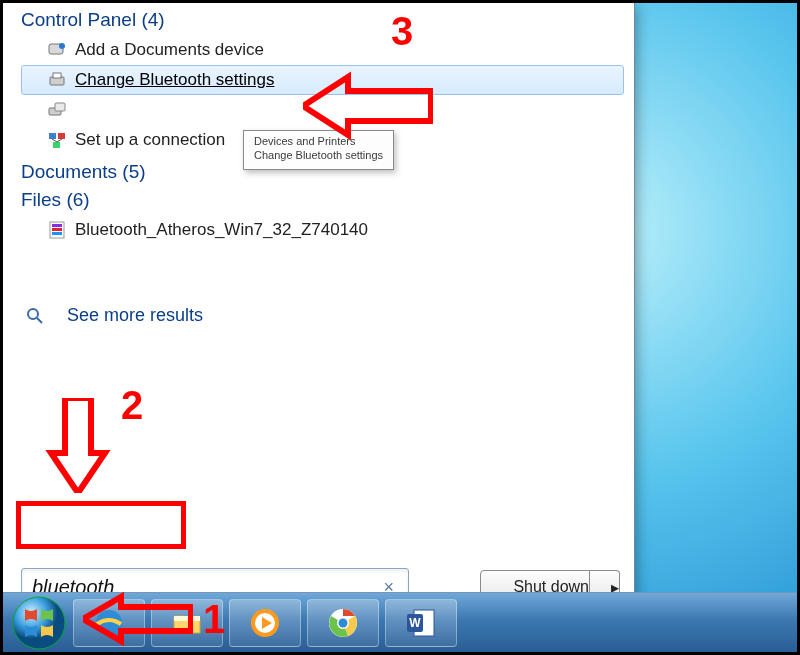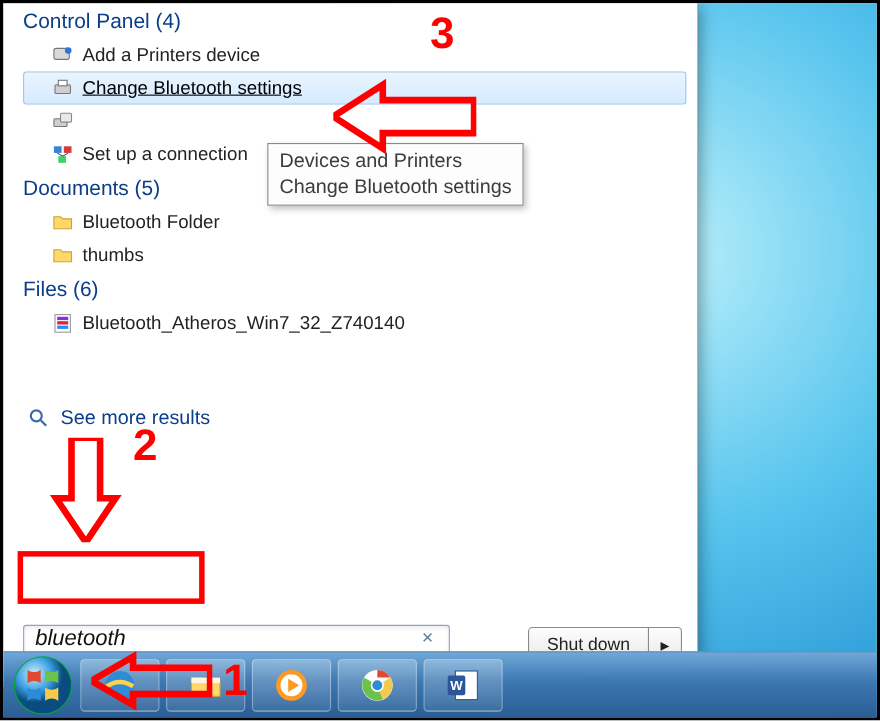--- a/index.html
+++ b/index.html
@@ -22,44 +22,44 @@
   }
   .result-item.selected {
     background: linear-gradient(#eaf4ff, #d6ebff);
     border: 1px solid #9ac2ea; padding-left: 25px;
   }
   .result-item.selected .label { text-decoration: underline; color: #000; }
   .icon { width: 20px; height: 20px; flex-shrink: 0; display: flex; align-items: center; justify-content: center; }
   .icon svg { width: 20px; height: 20px; }
   .tooltip {
     position: absolute; left: 240px; top: 127px; background: #fdfdfd;
-    border: 1px solid #8a8a8a; padding: 4px 10px 6px 10px; font-size: 18px;
+    border: 1px solid #8a8a8a; padding: 4px 10px 6px 10px; font-size: 11px;
     color: #3b3b3b; box-shadow: 2px 3px 6px rgba(0,0,0,.25); line-height: 1.25;
   }
-  .see-more { display: flex; align-items: center; gap: 10px; margin-top: 60px; color: #0b3e88; font-size: 18px; padding-left: 4px;}
+  .see-more { display: flex; align-items: center; gap: 22px; margin-top: 60px; color: #0b3e88; font-size: 18px; padding-left: 4px;}
   .bottom-row {
     position: absolute; left: 18px; right: 14px; bottom: 18px;
     display: flex; align-items: center; justify-content: space-between;
   }
   .search-box {
     width: 388px; height: 38px; border: 1px solid #8aa6c1; border-radius: 3px;
-    background: #fff; display: flex; align-items: flex-start; padding: 0 10px;
+    background: #fff; display: flex; align-items: center; padding: 0 10px;
     box-shadow: inset 0 2px 4px rgba(0,0,0,.08);
     gap: 10px;
   }
   .search-box input {
     flex: 1; border: none; outline: none; font-size: 20px; font-style: italic;
     color: #111; background: transparent;
   }
   .clear-x { color: #5a7aa0; font-size: 18px; cursor: pointer; padding: 0 4px;}
   .shutdown-wrap { display: flex; }
   .shutdown-btn, .shutdown-arrow {
     height: 34px; background: linear-gradient(#fdfdfd,#e7e7e7);
     border: 1px solid #8a8a8a; font-size: 16px; color: #222;
-    display: flex; align-items: center; justify-content: center; cursor: pointer;
+    display: flex; align-items: center; justify-content: flex-end; cursor: pointer;
   }
   .shutdown-btn { width: 110px; border-radius: 4px 0 0 4px; }
   .shutdown-arrow { width: 30px; border-left: none; border-radius: 0 4px 4px 0; }
   .taskbar {
     position: absolute; left: 0; right: 0; bottom: 0; height: 60px;
     background: linear-gradient(#6fa8d8, #3d78b2 45%, #2a5e94);
     border-top: 1px solid rgba(255,255,255,.35);
     display: flex; align-items: center; padding-left: 8px; gap: 6px;
   }
   .start-orb { width: 56px; height: 56px; position: relative; }
@@ -84,21 +84,21 @@
 
     <div class="group-header first">Control Panel (4)</div>
     <ul class="result-list">
       <li class="result-item">
         <span class="icon">
           <svg viewBox="0 0 20 20">
               <rect x="2" y="4" width="14" height="10" rx="2" fill="#d9d9d9" stroke="#777"></rect>
               <circle cx="15" cy="6" r="3" fill="#2b78d4"></circle>
             </svg>
         </span>
-        <span class="label">Add a Printers device</span>
+        <span class="label">Add a Documents device</span>
       </li>
       <li class="result-item selected">
         <span class="icon">
           <svg viewBox="0 0 20 20">
               <rect x="3" y="7" width="14" height="8" rx="1" fill="#cfcfcf" stroke="#777"></rect>
               <rect x="6" y="3" width="8" height="5" fill="#fff" stroke="#777"></rect>
             </svg>
         </span>
         <span class="label">Change Bluetooth settings</span>
       </li>
@@ -118,38 +118,20 @@
               <rect x="6" y="12" width="7" height="6" fill="#3bd46a"></rect>
               <line x1="5" y1="9" x2="10" y2="12" stroke="#555"></line>
               <line x1="15" y1="9" x2="10" y2="12" stroke="#555"></line>
             </svg>
         </span>
         <span class="label">Set up a connection</span>
       </li>
     </ul>
 
     <div class="group-header">Documents (5)</div>
-    <ul class="result-list">
-      <li class="result-item">
-        <span class="icon">
-          <svg viewBox="0 0 20 20">
-              <path d="M2 5h6l2 2h8v9H2z" fill="#ffd869" stroke="#c9a536"></path>
-            </svg>
-        </span>
-        <span class="label">Bluetooth Folder</span>
-      </li>
-      <li class="result-item">
-        <span class="icon">
-          <svg viewBox="0 0 20 20">
-              <path d="M2 5h6l2 2h8v9H2z" fill="#ffd869" stroke="#c9a536"></path>
-            </svg>
-        </span>
-        <span class="label">thumbs</span>
-      </li>
-    </ul>
 
     <div class="group-header">Files (6)</div>
     <ul class="result-list">
       <li class="result-item">
         <span class="icon">
           <svg viewBox="0 0 20 20">
               <rect x="3" y="2" width="14" height="16" fill="#fff" stroke="#999"></rect>
               <rect x="5" y="4" width="10" height="3" fill="#8a2be2"></rect>
               <rect x="5" y="8" width="10" height="3" fill="#d23"></rect>
               <rect x="5" y="12" width="10" height="3" fill="#1e90ff"></rect>

